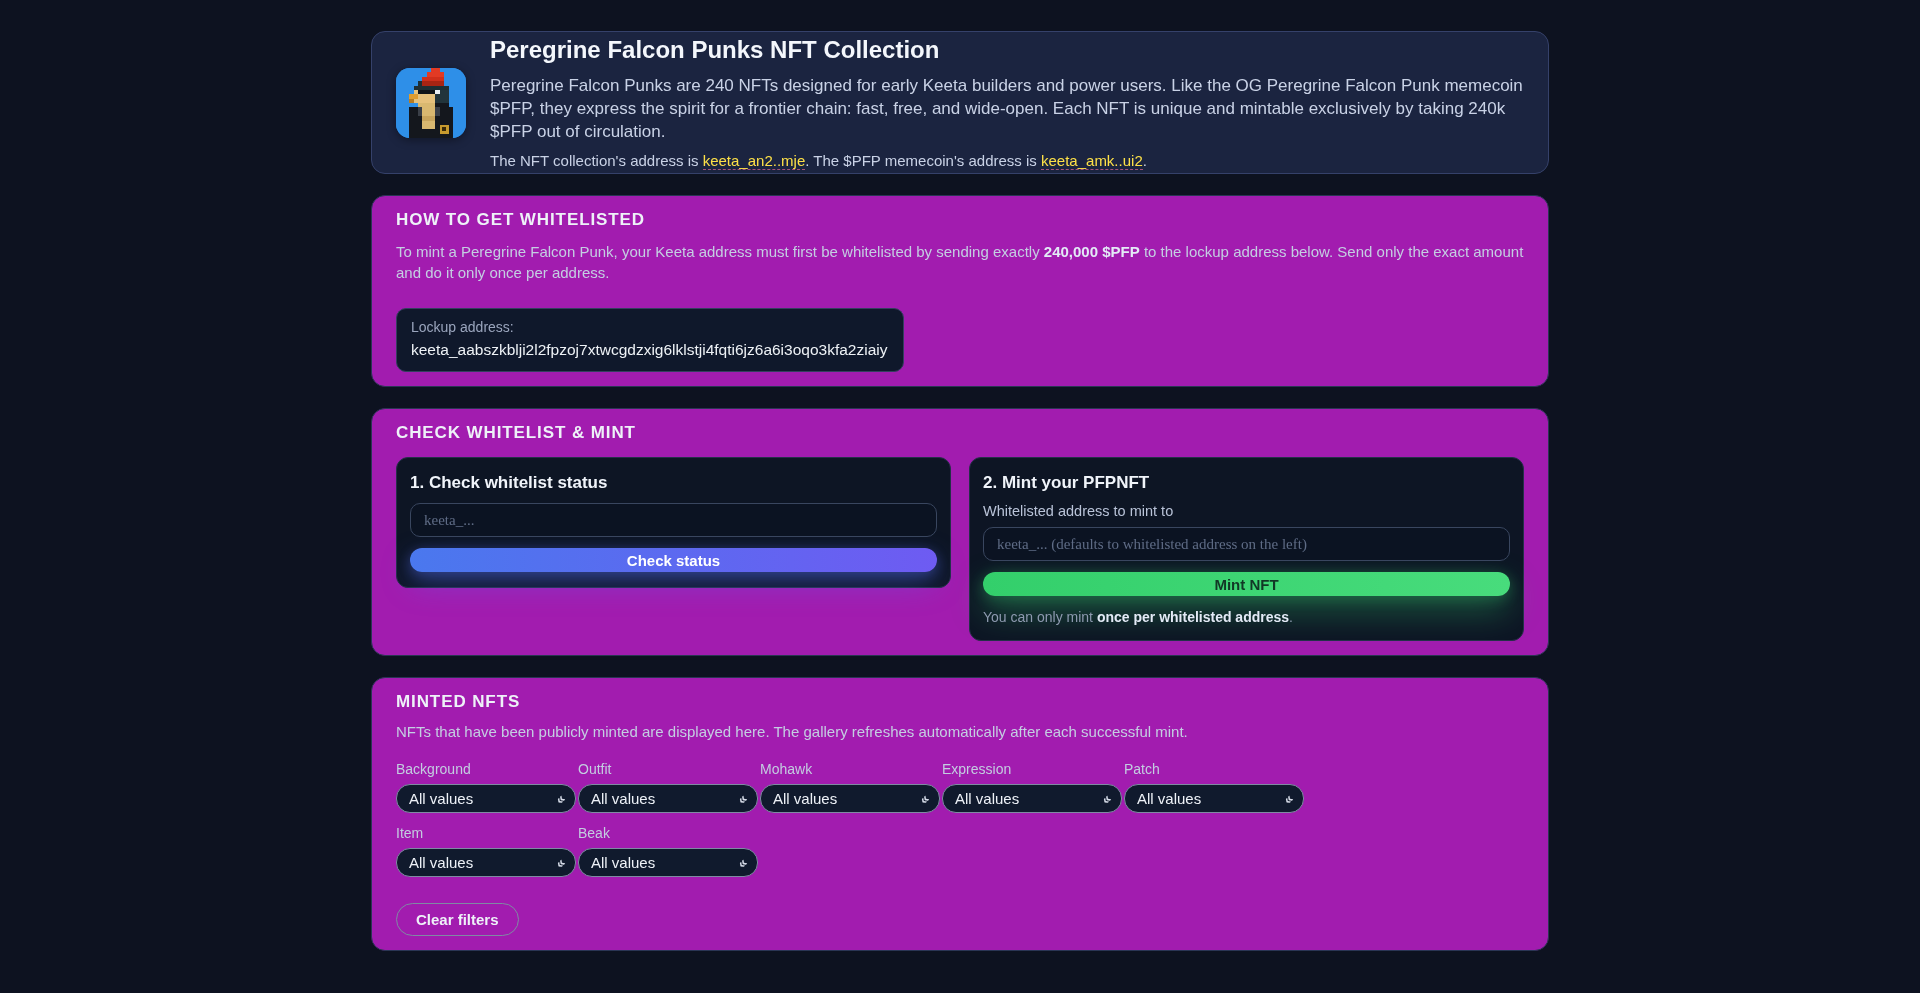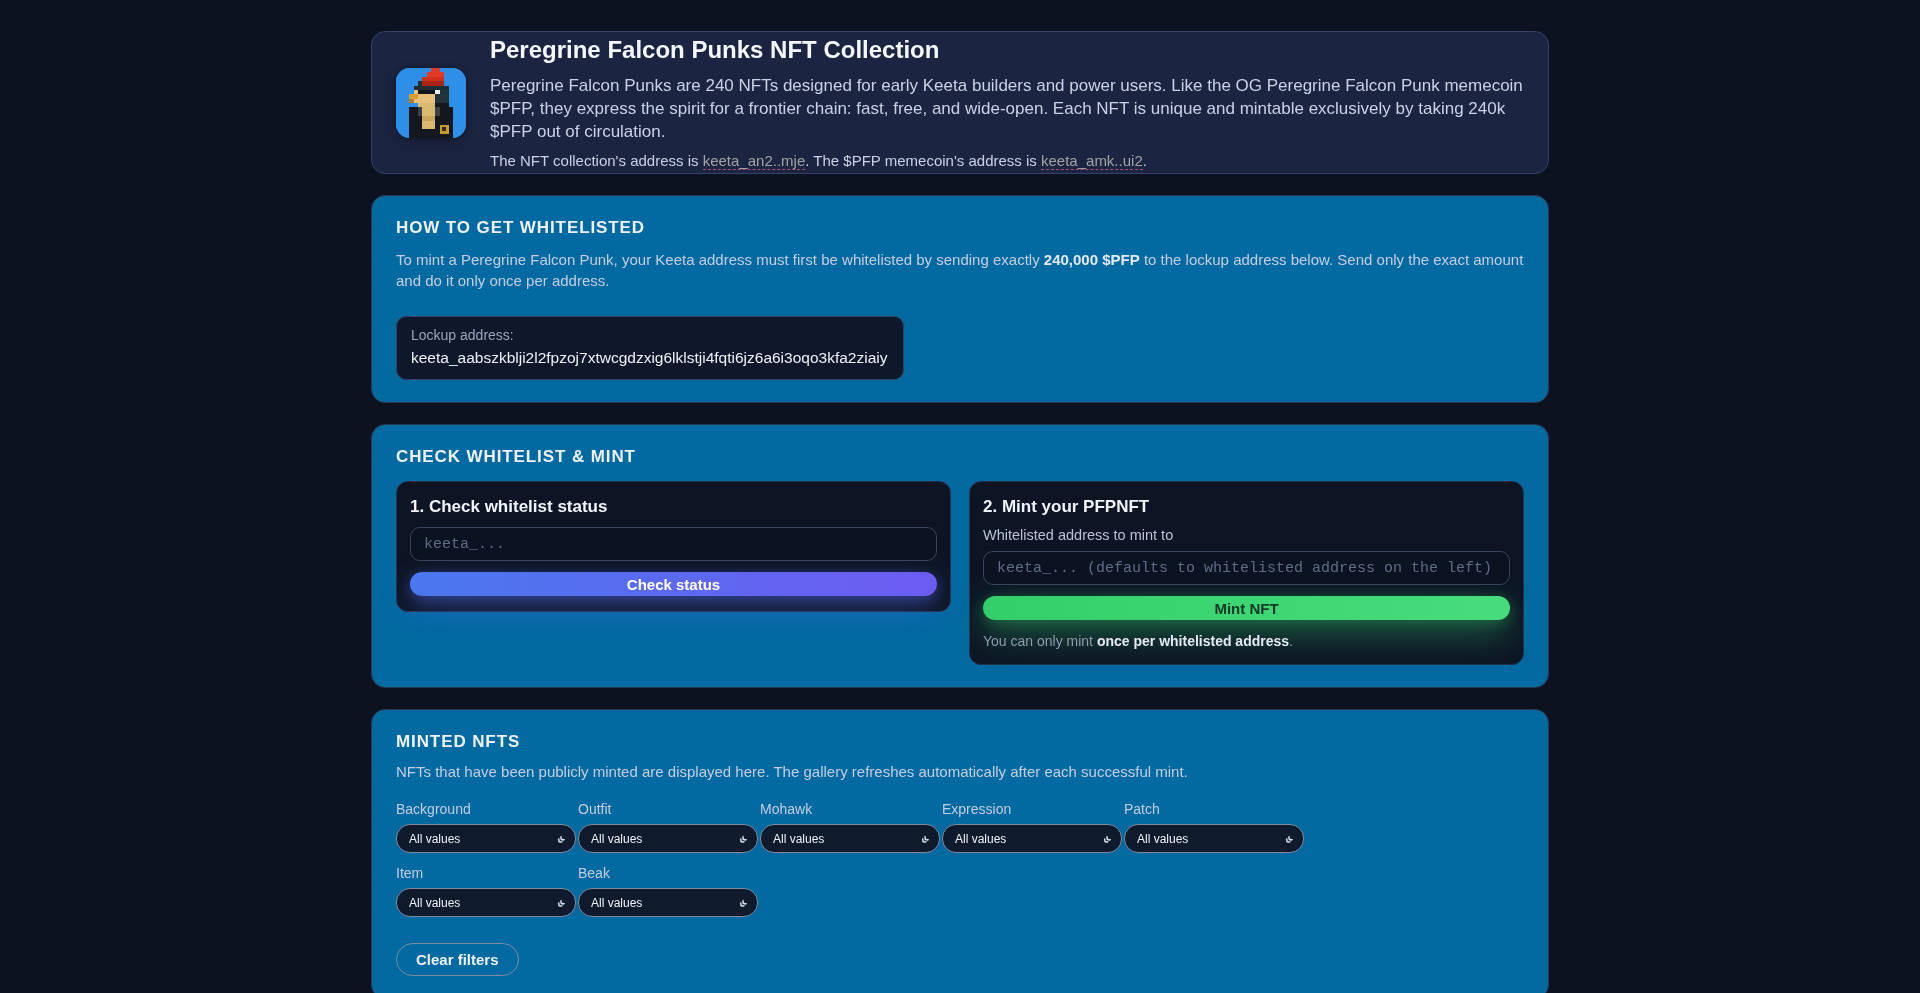--- a/index.html
+++ b/index.html
@@ -5,39 +5,39 @@
   * { box-sizing: border-box; margin: 0; padding: 0; }
   html, body { width: 1920px; height: 993px; overflow: hidden; }
   body {
     background: #0d1220;
     font-family: "Liberation Sans", sans-serif;
     color: #c9d2e6;
   }
   .page { width: 1178px; margin: 0 auto; padding-top: 31px; }
 
   .card {
-    background: #0369a1;
+    background: #a21caf;
     border: 1px solid #2a3554;
     border-radius: 14px;
-    padding: 22px 24px;
+    padding: 14px 24px;
     margin-bottom: 21px;
   }
   .card.header-card { background: #1b2440; border-color: #35416a; display: flex; align-items: center; gap: 24px; padding: 4px 24px; }
 
   
   .avatar {
     width: 70px; height: 70px; border-radius: 14px; overflow: hidden;
     flex: 0 0 70px; background: #2e8fe8; box-shadow: 0 2px 10px rgba(0,0,0,.4);
   }
   .avatar svg { display: block; width: 70px; height: 70px; }
   .page-title { color: #f4f7fc; font-size: 24px; font-weight: 700; margin-bottom: 10px; }
   .header-desc { font-size: 17px; line-height: 23px; color: #c9d2e6; max-width: 1045px; }
   .address-line { margin-top: 9px; font-size: 15px; color: #c9d2e6; }
   .addr-link {
-    color: #a3a3a3; text-decoration: none;
+    color: #fde047; text-decoration: none;
     border-bottom: 1px dashed rgba(239,109,150,.65);
     cursor: pointer;
     text-align: right;
   }
 
   .section-heading {
     color: #eef2f8; font-size: 17px; font-weight: 800;
     letter-spacing: .9px; text-transform: uppercase; margin-bottom: 11px;
   }
   .body-text { font-size: 15px; line-height: 21px; color: #c4cee2; max-width: 1132px; }
@@ -53,21 +53,21 @@
 
   .panels { display: grid; grid-template-columns: 1fr 1fr; gap: 18px; align-items: start; margin-top: 14px; }
   .panel {
     background: #0d1524; border: 1px solid #243048; border-radius: 12px; padding: 15px 13px;
   }
   .panel-title { color: #f0f4fa; font-size: 17px; font-weight: 700; margin-bottom: 10px; }
   .field-label { color: #b9c3d8; font-size: 14.5px; margin-bottom: 8px; }
   .text-input {
     width: 100%; height: 34px; background: #0b1322; border: 1px solid #39465f;
     border-radius: 10px; padding: 0 13px; color: #e8edf6; font-size: 15px;
-    font-family: Liberation Mono, monospace; outline: none;
+    font-family: Liberation Serif, serif; outline: none;
   }
   .text-input::placeholder { color: #5f6c86; }
 
   .btn {
     width: 100%; height: 24px; margin-top: 11px; border: none; border-radius: 16px;
     font-family: "Liberation Sans", sans-serif; font-size: 15px; font-weight: 700;
     cursor: pointer; display: block;
   }
   .btn-check {
     background: linear-gradient(90deg, #4a78ee, #6e5bf2);
@@ -84,21 +84,21 @@
   
   .gallery-desc { font-size: 15px; color: #c4cee2; margin-bottom: 21px; }
   .filter-row { display: flex; gap: 2px; margin-bottom: 12px; }
   .filter { width: 180px; }
   .filter-label { font-size: 14px; color: #c3cde0; margin-bottom: 7px; }
   .dropdown {
     height: 29px; background: #101a2d; border: 1px solid #7f8aa3; border-radius: 14px;
     display: flex; align-items: center; justify-content: space-between;
     padding: 0 11px 0 12px; cursor: pointer;
   }
-  .dropdown-value { color: #eef2f8; font-size: 12px; }
+  .dropdown-value { color: #eef2f8; font-size: 15px; }
   .dd-icon {
     display: inline-block; color: #d6dce8; font-size: 14px; font-weight: 700;
     transform: rotate(-45deg); line-height: 1;
   }
   .btn-clear {
     margin-top: 14px; height: 33px; padding: 0 19px; background: transparent;
     border: 1.5px solid #7f8aa3; border-radius: 17px; color: #eef2f8;
     font-family: "Liberation Sans", sans-serif; font-size: 15px; font-weight: 700; cursor: pointer;
   }
 </style>

